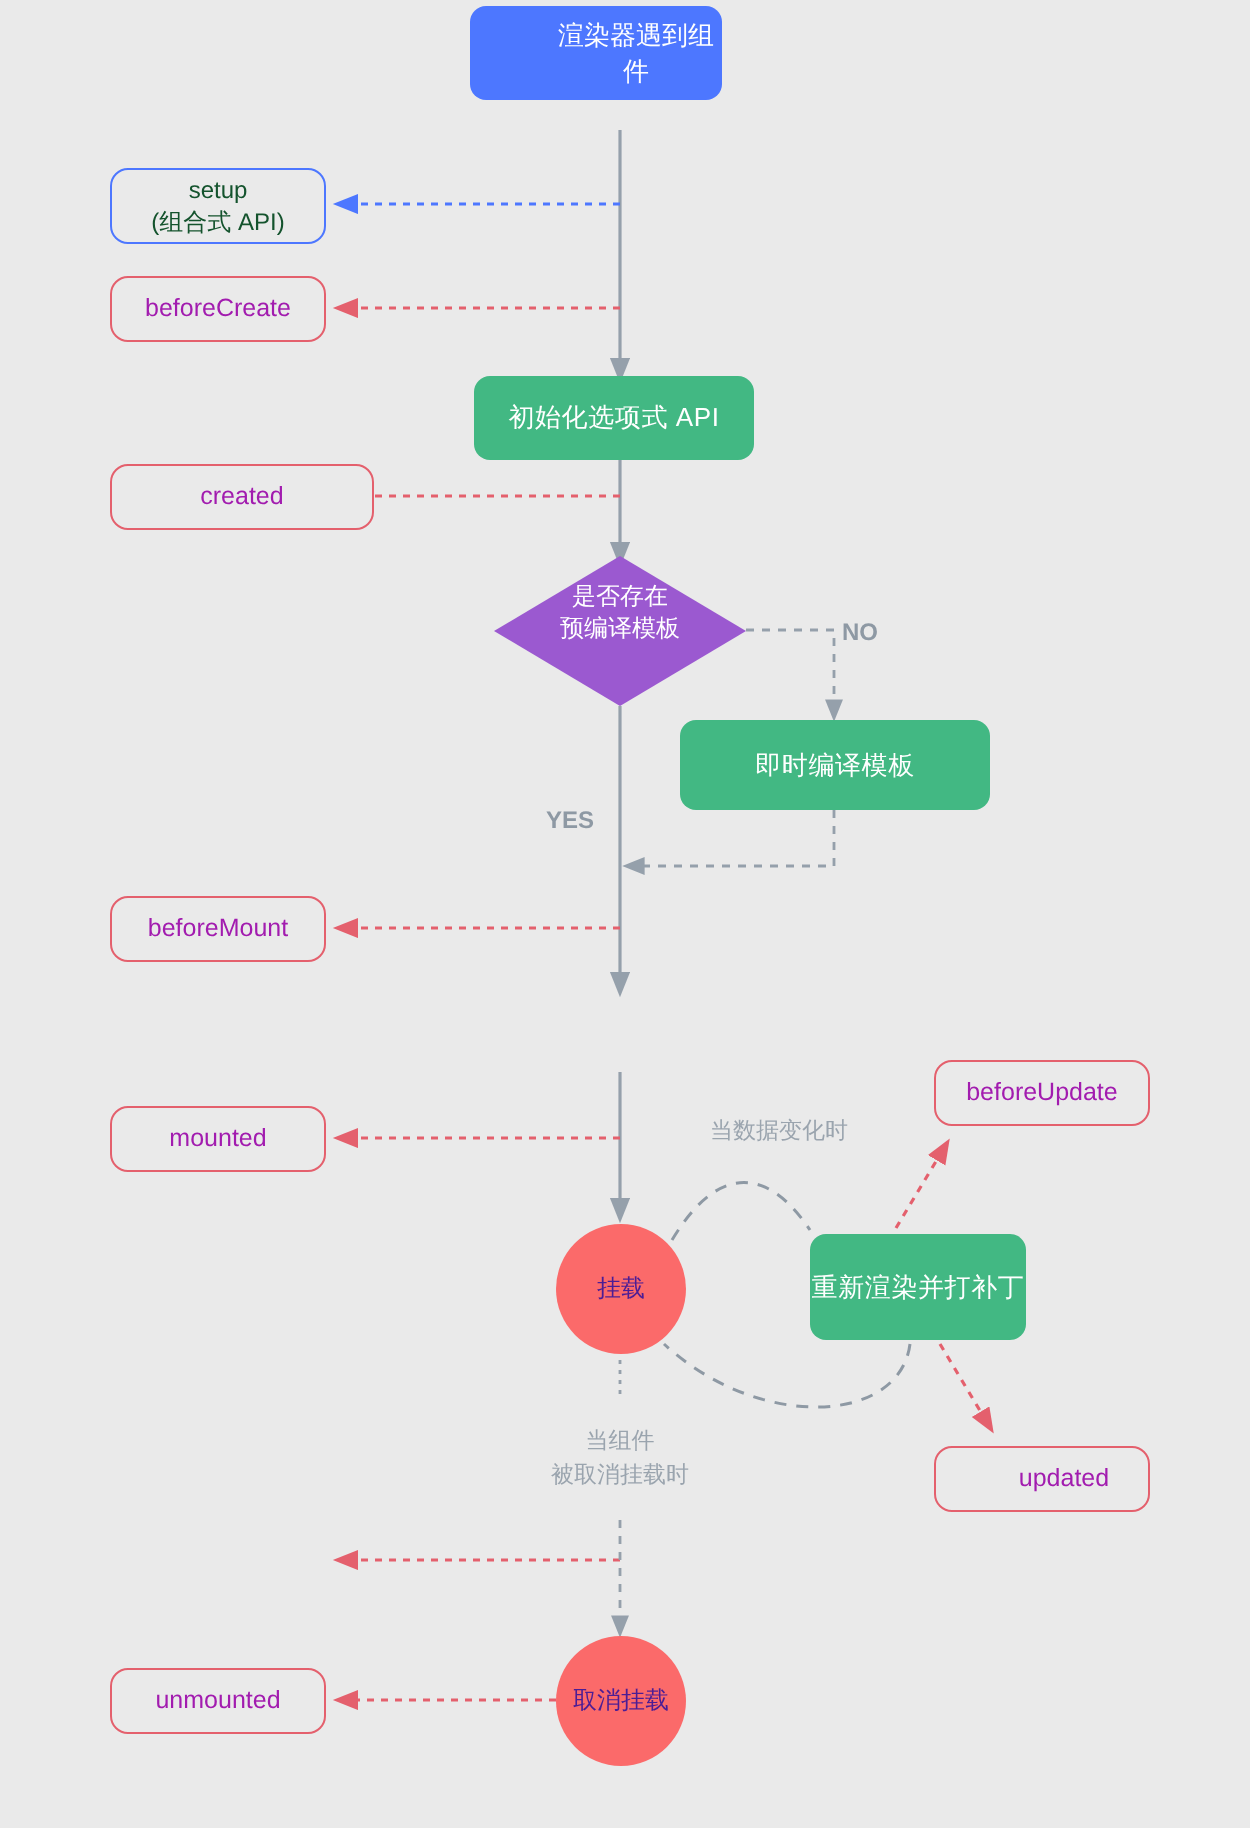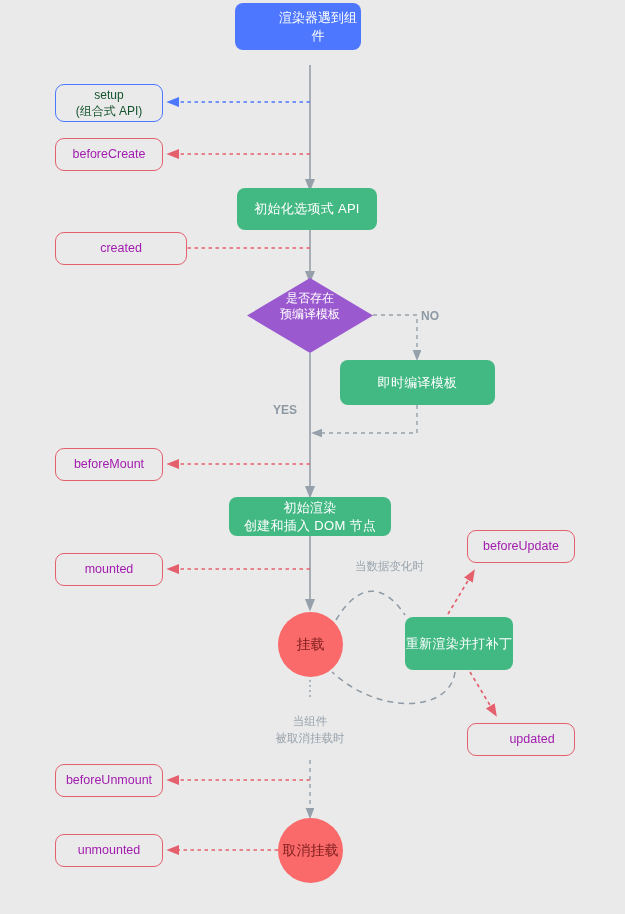--- a/index.html
+++ b/index.html
@@ -28,21 +28,21 @@
     background:#eaeaea;border:1.6px solid #e4606d;color:#a21caf;
     border-radius:9px;font-size:12.5px;
   }
   
   .hook-blue{
     background:#eaeaea;border:1.6px solid #4d77ff;color:#14532d;
     border-radius:9px;font-size:12px;
   }
   
   .circle{
-    background:#fb6a6a;color:#7f1d1d;border-radius:50%;font-size:14px;
+    background:#fb6a6a;color:#4c1d95;border-radius:50%;font-size:12px;
   }
   
   .diamond-wrap{position:absolute;}
   .diamond-shape{
     position:absolute;left:0;top:0;width:100%;height:100%;
     background:#9b59d0;
     clip-path:polygon(50% 0%,100% 50%,50% 100%,0% 50%);
   }
   .diamond-label{
     position:absolute;left:0;top:12px;width:100%;height:100%;
@@ -150,24 +150,20 @@
   <div class="node proc" style="left:340px;top:360px;width:155px;height:45px;">
     <span>即时编译模板</span>
   </div>
 
   <div class="edge-label" style="left:273px;top:403px;">YES</div>
 
   <div class="node hook" style="left:55px;top:448px;width:108px;height:33px;">
     <span>beforeMount</span>
   </div>
 
-  <div class="node proc" style="left:229px;top:497px;width:162px;height:39px;flex-direction:column;">
-    <span class="two-line">初始渲染</span>
-    <span class="two-line">创建和插入 DOM 节点</span>
-  </div>
 
   <div class="node hook" style="left:55px;top:553px;width:108px;height:33px;">
     <span>mounted</span>
   </div>
 
   <div class="note-label" style="left:355px;top:558px;">当数据变化时</div>
 
   <div class="node hook" style="left:467px;top:530px;width:108px;height:33px;">
     <span>beforeUpdate</span>
   </div>
@@ -182,23 +178,20 @@
 
   <div class="node hook" style="left:467px;top:723px;width:108px;height:33px;padding-left:22px;">
     <span>updated</span>
   </div>
 
   <div class="note-label" style="left:265px;top:713px;width:90px;">
     <span class="two-line">当组件</span>
     <span class="two-line">被取消挂载时</span>
   </div>
 
-  <div class="node hook" style="left:55px;top:764px;width:108px;height:33px;">
-    <span>beforeUnmount</span>
-  </div>
 
   <div class="node circle" style="left:278px;top:818px;width:65px;height:65px;">
     <span>取消挂载</span>
   </div>
 
   <div class="node hook" style="left:55px;top:834px;width:108px;height:33px;">
     <span>unmounted</span>
   </div>
 
 </div>

